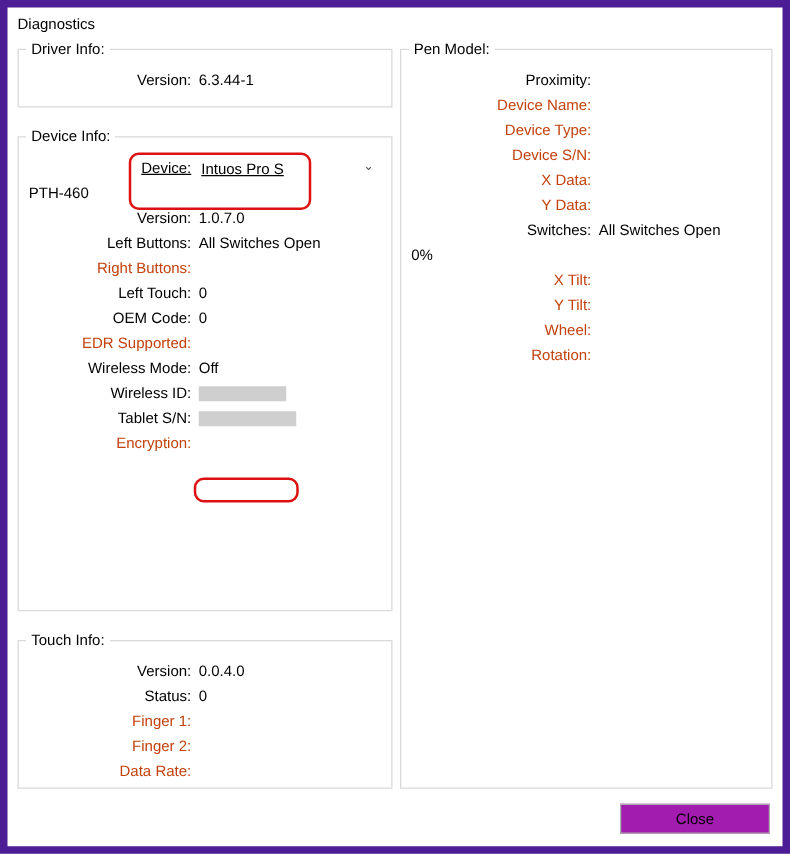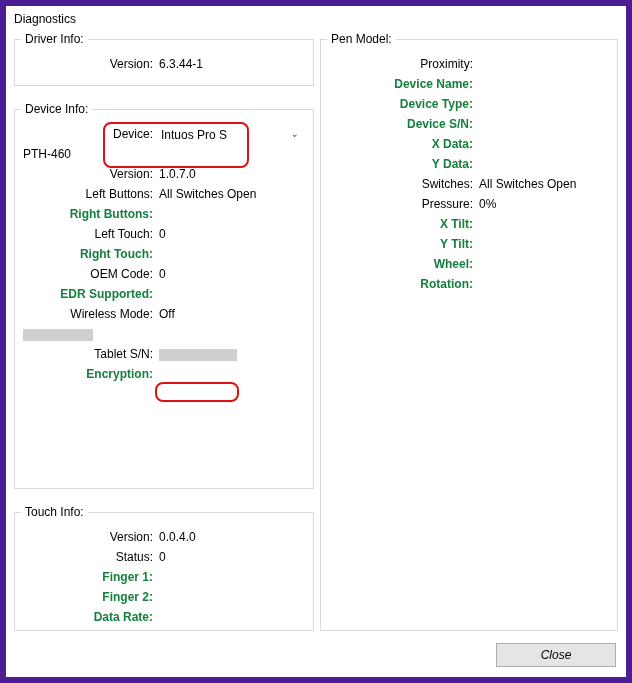--- a/index.html
+++ b/index.html
@@ -7,38 +7,38 @@
   .window { width: 632px; height: 683px; border: 6px solid #4c1d95; position: relative; background: #fff; }
   .titlebar { padding: 6px 8px; font-size: 12px; }
   .content { position: absolute; top: 26px; left: 8px; right: 8px; bottom: 46px; display: flex; gap: 6px; }
   .left-col { width: 300px; display: flex; flex-direction: column; gap: 16px; justify-content: space-between; }
   .right-col { flex: 1; display: flex; flex-direction: column; }
   fieldset { border: 1px solid #d9d9d9; margin: 0; padding: 8px 6px 6px 6px; position: relative; }
   legend { padding: 0 4px; font-size: 12px; }
   .kv { display: flex; align-items: center; height: 20px; line-height: 20px; }
   .kv .label { width: 136px; text-align: right; padding-right: 4px; white-space: nowrap; }
   .kv .value { padding-left: 2px; white-space: nowrap; }
-  .dim { color: #15803d; font-weight: bold; }
+  .dim { color: #c2410c; }
   .driver-box { height: 54px; }
   .device-box { flex: 1; }
   .touch-box { height: 126px; }
   .pen-box { flex: 1; }
   
   .right-col .kv .label { width: 150px; }
   
   .redbox { position: absolute; border: 2px solid #d11; border-radius: 8px; pointer-events: none; }
   
   .dd { display: flex; align-items: center; }
   .dd .sel { position: relative; border: none; background: transparent; width: 120px; height: 18px; padding-left: 4px; }
   .dd .caret { position: absolute; right: 8px; font-size: 10px; color: #555; }
   
   .redact { display: inline-block; background: #cfcfcf; height: 12px; vertical-align: middle; }
   
   .footer { position: absolute; right: 10px; bottom: 10px; }
-  .btn { width: 120px; height: 24px; border: 1px solid #adadad; background: #e5e5e5; cursor: pointer; font-style: italic; }
+  .btn { width: 120px; height: 24px; border: 1px solid #adadad; background: #a21caf; cursor: pointer; }
 </style>
 </head>
 <body>
 
 <div class="window">
   <div class="titlebar">Diagnostics</div>
 
   <div class="content">
 
     <div class="left-col">
@@ -47,21 +47,21 @@
         <legend>Driver Info:</legend>
         <div class="kv">
           <span class="label">Version:</span>
           <span class="value">6.3.44-1</span>
         </div>
       </fieldset>
 
       <fieldset class="device-box" style="position:relative;">
         <legend>Device Info:</legend>
 
-        <div class="kv dd" style="position:relative;">
+        <div class="kv dd" style="position:relative;text-decoration:underline;">
           <span class="label">Device:</span>
           <span class="value sel">Intuos Pro S</span>
           <span class="caret">⌄</span>
         </div>
         <div class="kv">
           <span class="value">PTH-460</span>
         </div>
         <div class="kv">
           <span class="label">Version:</span>
           <span class="value">1.0.7.0</span>
@@ -71,37 +71,34 @@
           <span class="value">All Switches Open</span>
         </div>
         <div class="kv dim">
           <span class="label">Right Buttons:</span>
           <span class="value"></span>
         </div>
         <div class="kv">
           <span class="label">Left Touch:</span>
           <span class="value">0</span>
         </div>
-        <div class="kv dim">
-          <span class="label">Right Touch:</span>
-          <span class="value"></span>
-        </div>
         <div class="kv">
           <span class="label">OEM Code:</span>
           <span class="value">0</span>
         </div>
         <div class="kv dim">
           <span class="label">EDR Supported:</span>
           <span class="value"></span>
         </div>
         <div class="kv">
           <span class="label">Wireless Mode:</span>
           <span class="value">Off</span>
         </div>
         <div class="kv">
+          <span class="label">Wireless ID:</span>
           <span class="value"><span class="redact" style="width:70px;"></span></span>
         </div>
         <div class="kv">
           <span class="label">Tablet S/N:</span>
           <span class="value"><span class="redact" style="width:78px;"></span></span>
         </div>
         <div class="kv dim">
           <span class="label">Encryption:</span>
           <span class="value"></span>
         </div>
@@ -161,21 +158,20 @@
         </div>
         <div class="kv dim">
           <span class="label">Y Data:</span>
             <span class="value"></span>
         </div>
         <div class="kv">
           <span class="label">Switches:</span>
           <span class="value">All Switches Open</span>
         </div>
         <div class="kv">
-          <span class="label">Pressure:</span>
           <span class="value">0%</span>
         </div>
         <div class="kv dim">
           <span class="label">X Tilt:</span>
             <span class="value"></span>
         </div>
         <div class="kv dim">
           <span class="label">Y Tilt:</span>
             <span class="value"></span>
         </div>

